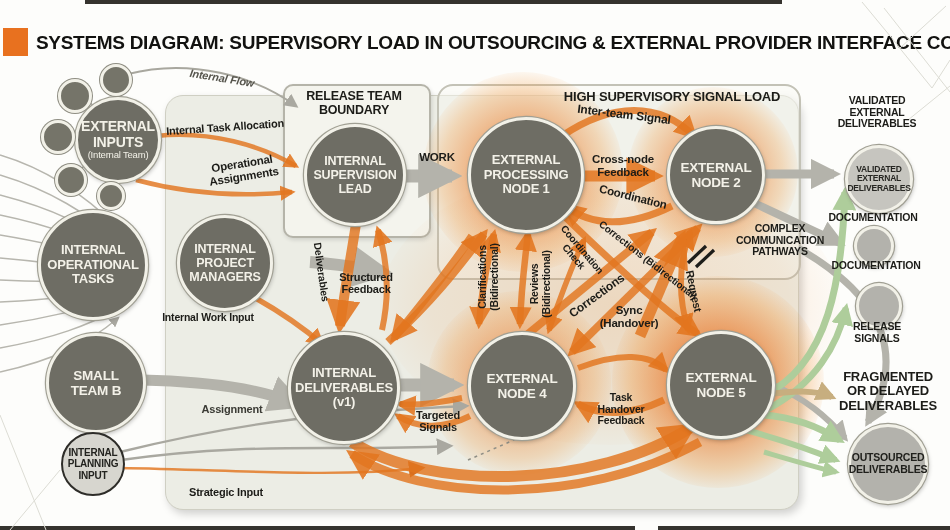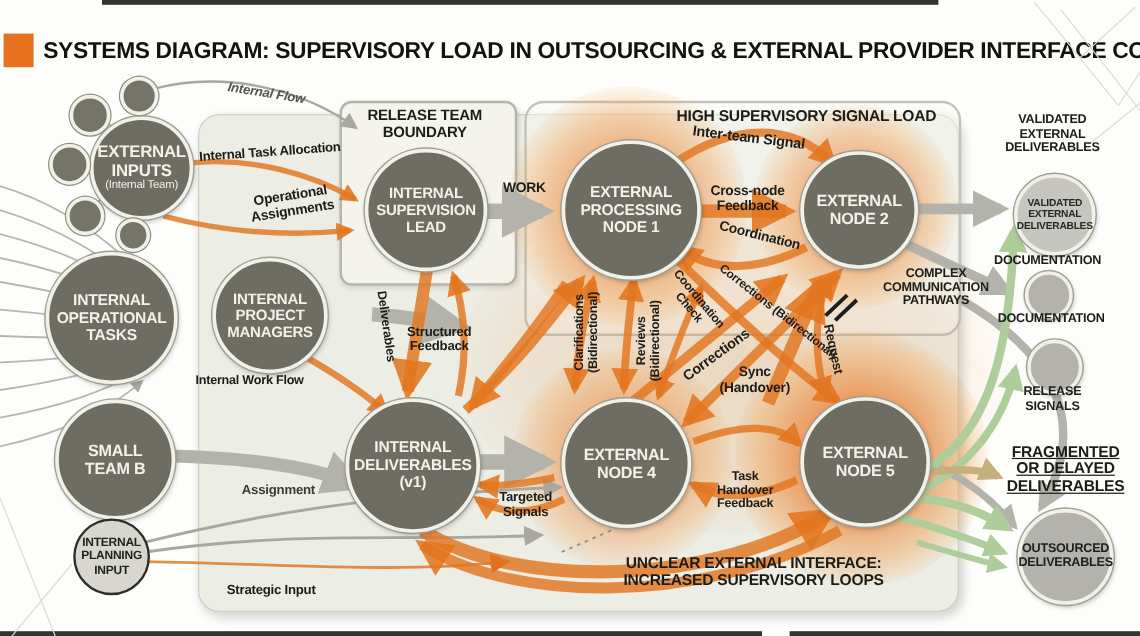--- a/index.html
+++ b/index.html
@@ -199,38 +199,36 @@
   <div class="node mid" style="left:856px;top:283px;width:40px;height:40px;"></div>
   <div class="node mid" style="left:848px;top:424px;width:74px;height:74px;font-size:10.5px;font-weight:800;"><span>OUTSOURCED
 DELIVERABLES</span></div>
 
   <div class="lbl" style="left:354px;top:104px;transform:translate(-50%,-50%);font-size:12.5px;">RELEASE TEAM
 BOUNDARY</div>
   <div class="lbl" style="left:672px;top:97px;transform:translate(-50%,-50%);font-size:13px;">HIGH SUPERVISORY SIGNAL LOAD</div>
   <div class="lbl" style="left:752px;top:240px;transform:translate(-50%,-50%);font-size:10.5px;margin-left:28px;">COMPLEX
 COMMUNICATION
 PATHWAYS</div>
-  <div class="lbl" style="left:628px;top:477px;transform:translate(-50%,-50%);font-size:13px;">UNCLEAR EXTERNAL INTERFACE:
-INCREASED SUPERVISORY LOOPS</div>
-  <div class="lbl" style="left:888px;top:391px;transform:translate(-50%,-50%);font-size:13px;text-decoration:underline;">FRAGMENTED
+  <div class="lbl" style="left:888px;top:391px;transform:translate(-50%,-50%);font-size:13px;">FRAGMENTED
 OR DELAYED
 DELIVERABLES</div>
 
   <div class="lbl" style="left:877px;top:112px;transform:translate(-50%,-50%);font-size:10.5px;">VALIDATED
 EXTERNAL
 DELIVERABLES</div>
   <div class="lbl" style="left:873px;top:218px;transform:translate(-50%,-50%);font-size:10.5px;">DOCUMENTATION</div>
   <div class="lbl" style="left:876px;top:266px;transform:translate(-50%,-50%);font-size:10.5px;">DOCUMENTATION</div>
   <div class="lbl" style="left:877px;top:333px;transform:translate(-50%,-50%);font-size:10.5px;">RELEASE SIGNALS</div>
 
   <div class="lbl" style="left:222px;top:78px;transform:translate(-50%,-50%) rotate(9deg);font-size:11px;font-weight:600;font-style:italic;color:#56554d;">Internal Flow</div>
   <div class="lbl" style="left:225px;top:127px;transform:translate(-50%,-50%) rotate(-4deg);font-size:11px;font-weight:700;white-space:nowrap;">Internal Task Allocation</div>
   <div class="lbl" style="left:243px;top:170px;transform:translate(-50%,-50%) rotate(-9deg);font-size:11.5px;">Operational
 Assignments</div>
-  <div class="lbl" style="left:208px;top:318px;transform:translate(-50%,-50%);font-size:10.5px;font-weight:700;white-space:nowrap;">Internal Work Flow</div>
+  <div class="lbl" style="left:208px;top:318px;transform:translate(-50%,-50%);font-size:10.5px;font-weight:700;white-space:nowrap;">Internal Work Input</div>
   <div class="lbl" style="left:232px;top:409px;transform:translate(-50%,-50%);font-size:11px;font-weight:600;color:#3a3a34;">Assignment</div>
   <div class="lbl" style="left:226px;top:492px;transform:translate(-50%,-50%);font-size:11px;font-weight:700;white-space:nowrap;">Strategic Input</div>
   <div class="lbl" style="left:321px;top:272px;transform:translate(-50%,-50%) rotate(82deg);font-size:10.5px;">Deliverables</div>
   <div class="lbl" style="left:366px;top:283px;transform:translate(-50%,-50%);font-size:11px;">Structured
 Feedback</div>
   <div class="lbl" style="left:437px;top:157px;transform:translate(-50%,-50%);font-size:11.5px;">WORK</div>
   <div class="lbl" style="left:624px;top:115px;transform:translate(-50%,-50%) rotate(7deg);font-size:12px;white-space:nowrap;">Inter-team Signal</div>
   <div class="lbl" style="left:623px;top:150px;transform:translate(-50%,-50%);font-size:11.5px;margin-top:16px;">Cross-node
 Feedback</div>
   <div class="lbl" style="left:633px;top:197px;transform:translate(-50%,-50%) rotate(14deg);font-size:11.5px;">Coordination</div>

